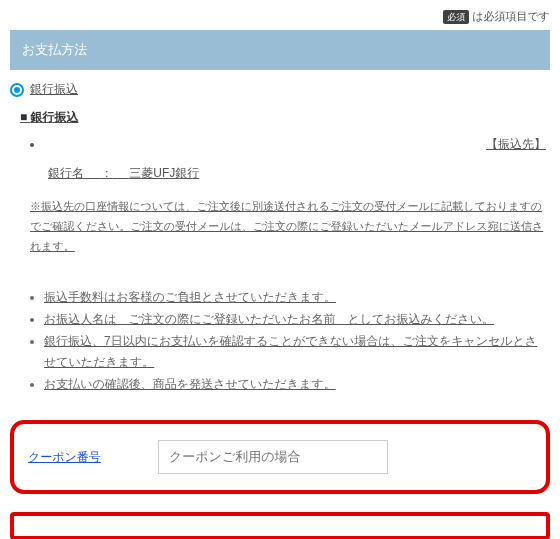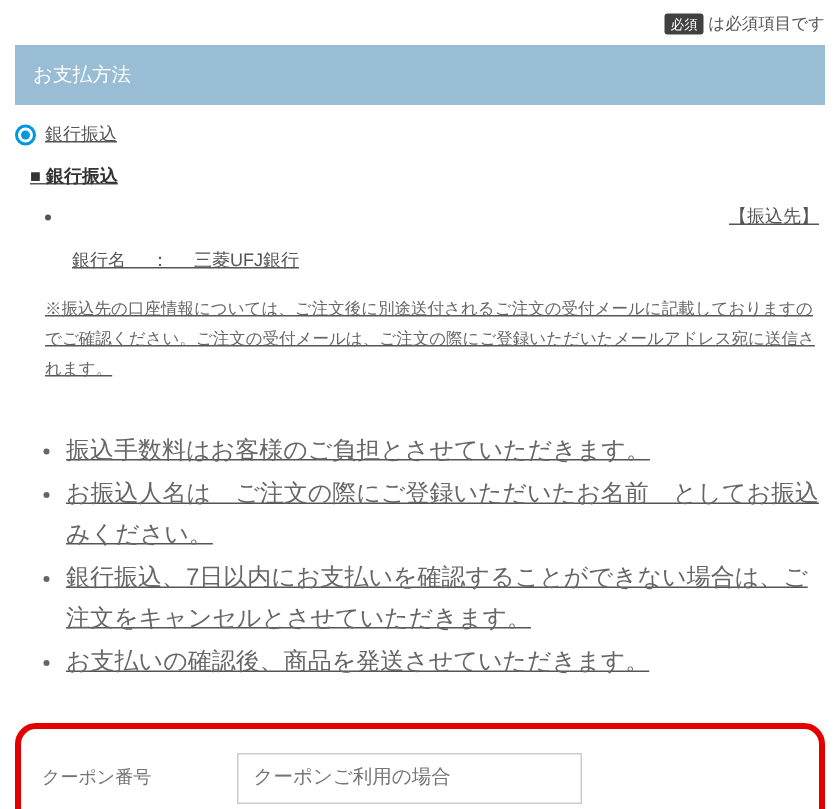--- a/index.html
+++ b/index.html
@@ -94,42 +94,43 @@
   .bank-note {
     padding-left: 20px;
     font-size: 11px;
     line-height: 1.8;
     margin-bottom: 30px;
     color: #666;
   }
   .bullet-list {
     list-style: disc;
     padding-left: 34px;
-    font-size: 16px;
+    font-size: 12px;
     color: #666;
   }
   .bullet-list li { margin-bottom: 2px; line-height: 1.7; }
   .bullet-list .sub-note {
     padding-left: 0;
     list-style: none;
   }
 
   .coupon-box {
     border: 4px solid #e30000;
     border-radius: 14px;
     margin: 14px 0 18px;
     padding: 16px 14px;
     display: flex;
     align-items: center;
   }
   .coupon-label {
     width: 130px;
     flex: 0 0 130px;
     font-size: 12px;
-    color: #737373;
+    color: #1d4ed8;
+    text-decoration: underline;
   }
   .coupon-input {
     flex: 0 0 230px;
     height: 34px;
     border: 1px solid #ccc;
     padding: 0 10px;
     font-size: 13px;
     color: #999;
     outline: none;
     font-family: Liberation Mono, monospace;

